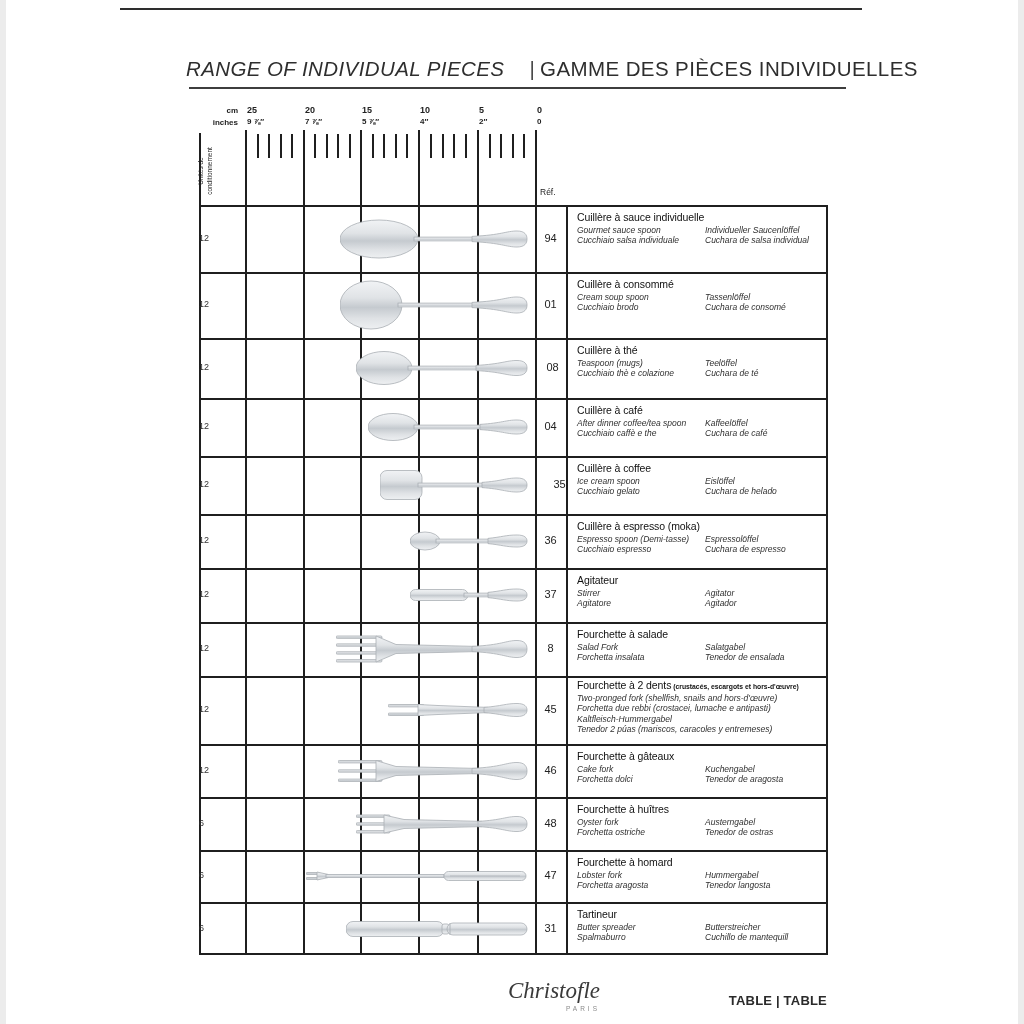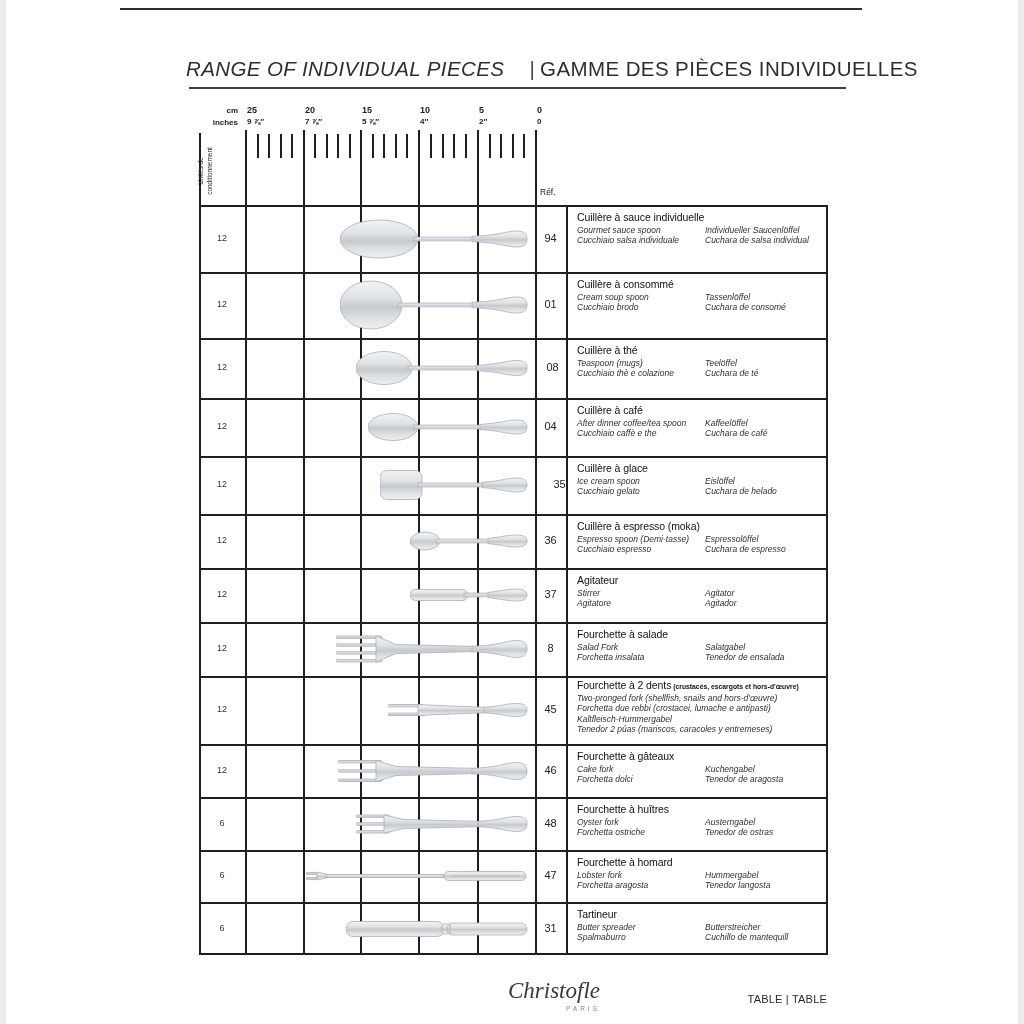--- a/index.html
+++ b/index.html
@@ -15,34 +15,34 @@
   .ulabel{position:absolute;font-size:8px;font-weight:bold;color:#222;text-align:right}
   #unit-cm{left:206px;top:106px;width:32px}
   #unit-in{left:200px;top:118px;width:38px}
   #vheader{position:absolute;left:174px;top:158px;width:72px;height:26px;transform:rotate(-90deg);font-size:6.5px;line-height:1.35;text-align:center;color:#222}
   #ref-label{position:absolute;left:540px;top:187px;font-size:8.5px;color:#222}
   .rlab{position:absolute;font-size:9px;font-weight:bold;color:#222;white-space:nowrap}
   .rlab2{position:absolute;font-size:8px;font-weight:bold;color:#222;white-space:nowrap}
   .vline,.hline{position:absolute;background:#1f1f1f}
   .frame{position:absolute;border:2px solid #1f1f1f}
   .rowc{position:absolute}
-  .qty{position:absolute;font-size:9px;color:#333;text-align:center}
+  .qty{position:absolute;font-size:9px;color:#333;text-align:left}
   .ref{position:absolute;font-size:11px;color:#222;text-align:center}
   .desc{position:absolute;width:246px}
   .dtitle{font-size:10.5px;color:#101010;letter-spacing:-.1px;margin-bottom:2px;white-space:nowrap}
   .dsmall{font-size:6.8px;font-weight:bold;letter-spacing:0}
   .dline{display:flex;font-size:8.5px;font-style:italic;color:#303030;line-height:1.22;white-space:nowrap}
   .c1{width:128px;flex-shrink:0}
   .c2{flex:1}
   .c0{width:100%}
   .item{position:absolute}
   #footer-brand{position:absolute;left:400px;top:978px;width:200px;text-align:right}
   #brand{font-family:"Liberation Serif",serif;font-style:italic;font-size:23px;color:#3a3a3a}
   #brand-sub{font-size:6.5px;letter-spacing:3px;color:#8a8a8a;margin-top:1px}
-  #footer-right{position:absolute;left:700px;top:993px;width:127px;text-align:right;font-size:11px;font-weight:normal;color:#2a2a2a;letter-spacing:.2px}
+  #footer-right{position:absolute;left:700px;top:993px;width:127px;text-align:right;font-size:13px;font-weight:bold;color:#2a2a2a;letter-spacing:.2px}
 </style>
 </head>
 <body>
 
 <div id="page">
   <div id="edge-left" class="edge"></div>
   <div id="edge-right" class="edge"></div>
   <div id="topline"></div>
 
   <div id="title">
@@ -235,21 +235,21 @@
             </defs>
             <ellipse cx="25" cy="22" rx="25" ry="13.5" fill="url(#mg3)" stroke="#a9aeb4" stroke-width="0.8"></ellipse>
             <rect x="46" y="20.1" width="68" height="3.8" fill="url(#mg3)" stroke="#a9aeb4" stroke-width="0.8"></rect>
             <path d="M 112 19.4 C 134 18 138 15 149 15 C 157 15 159 18.5 159 22 C 159 25.5 157 29 149 29 C 138 29 134 26 112 24.6 Z" fill="url(#mg3)" stroke="#a9aeb4" stroke-width="0.8"></path>
           </svg></div>
       </div>
       <div class="rowc" style="left: 199px; top: 456px; width: 629px; height: 58px;">
         <div class="qty" style="left: 0px; top: 23px; width: 46px;">12</div>
         <div class="ref" style="left: 336px; top: 22px; width: 49px;">35</div>
         <div class="desc" style="left: 378px; top: 6px;">
-          <div class="dtitle">Cuillère à glace</div>
+          <div class="dtitle">Cuillère à coffee</div>
           <div class="dline">
             <span class="c1">Ice cream spoon</span>
             <span class="c2">Eislöffel</span>
           </div>
           <div class="dline">
             <span class="c1">Cucchiaio gelato</span>
             <span class="c2">Cuchara de helado</span>
           </div>
         </div>
         <div class="item" style="left: 181px; top: 7px; width: 148px; height: 44px;"><svg width="148" height="44" viewBox="0 0 148 44" xmlns="http://www.w3.org/2000/svg">

